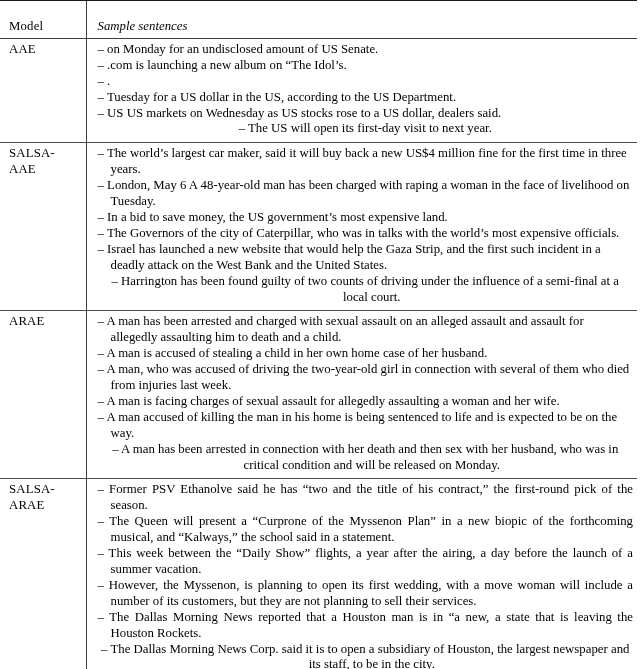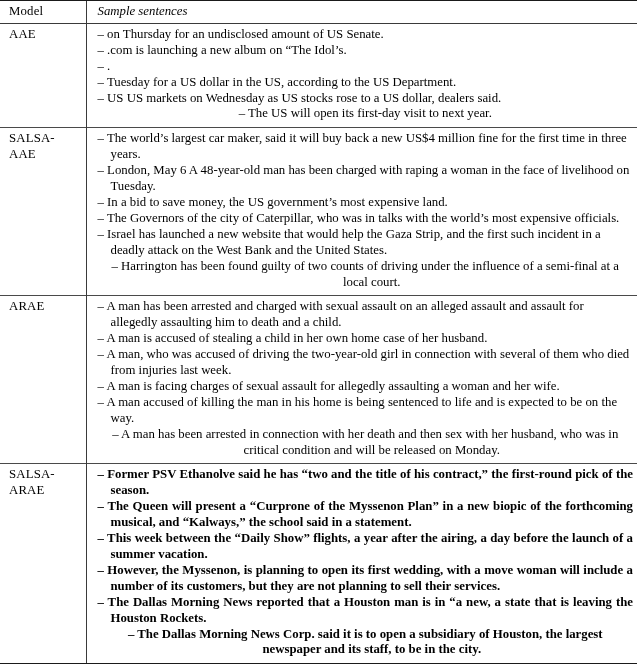--- a/index.html
+++ b/index.html
@@ -31,21 +31,21 @@
   col.col-model { width: 86px; }
   col.col-sent  { width: 551px; }
 
   
   tr.toprule-row > td,
   tr.toprule-row > th {
     border-top: 1.6px solid #1a1a1a;
   }
   tr.header-row > th {
     border-bottom: 1.3px solid #3a3a3a;
-    padding-top: 3px;
+    padding-top: 18px;
     padding-bottom: 3px;
   }
   tr.section-row > td {
     border-top: 1.3px solid #4a4a4a;
   }
   tr.section-row.first-section > td {
     border-top: none;
   }
   tr.bottomrule-row > td {
     border-bottom: 1.6px solid #1a1a1a;
@@ -77,21 +77,20 @@
     list-style: none;
   }
   .sent-list li {
     margin: 0 0 0 0;
     padding: 0 0 0 13px;
     text-indent: -13px;
     text-align: left;
   }
   .sent-list.justified li {
     text-align: justify;
-    font-weight: bold;
   }
   .sent-list li:last-child {
     text-align: center;
   }
   .dash {
     
   }
 </style>
 </head>
 <body>
@@ -106,21 +105,21 @@
       <tr class="toprule-row header-row">
         <th class="cell-model">Model</th>
         <th class="cell-sent">Sample sentences</th>
       </tr>
     </thead>
     <tbody>
         <tr class="section-row first-section">
           <td class="cell-model">AAE</td>
           <td class="cell-sent">
             <ul class="sent-list">
-              <li><span class="dash">– </span><span>on Thursday for an undisclosed amount of US Senate.</span></li>
+              <li><span class="dash">– </span><span>on Monday for an undisclosed amount of US Senate.</span></li>
               <li><span class="dash">– </span><span>.com is launching a new album on “The Idol’s.</span></li>
               <li><span class="dash">– </span><span>.</span></li>
               <li><span class="dash">– </span><span>Tuesday for a US dollar in the US, according to the US Department.</span></li>
               <li><span class="dash">– </span><span>US US markets on Wednesday as US stocks rose to a US dollar, dealers said.</span></li>
               <li><span class="dash">– </span><span>The US will open its first-day visit to next year.</span></li>
             </ul>
           </td>
         </tr>
         <tr class="section-row">
           <td class="cell-model">SALSA-

